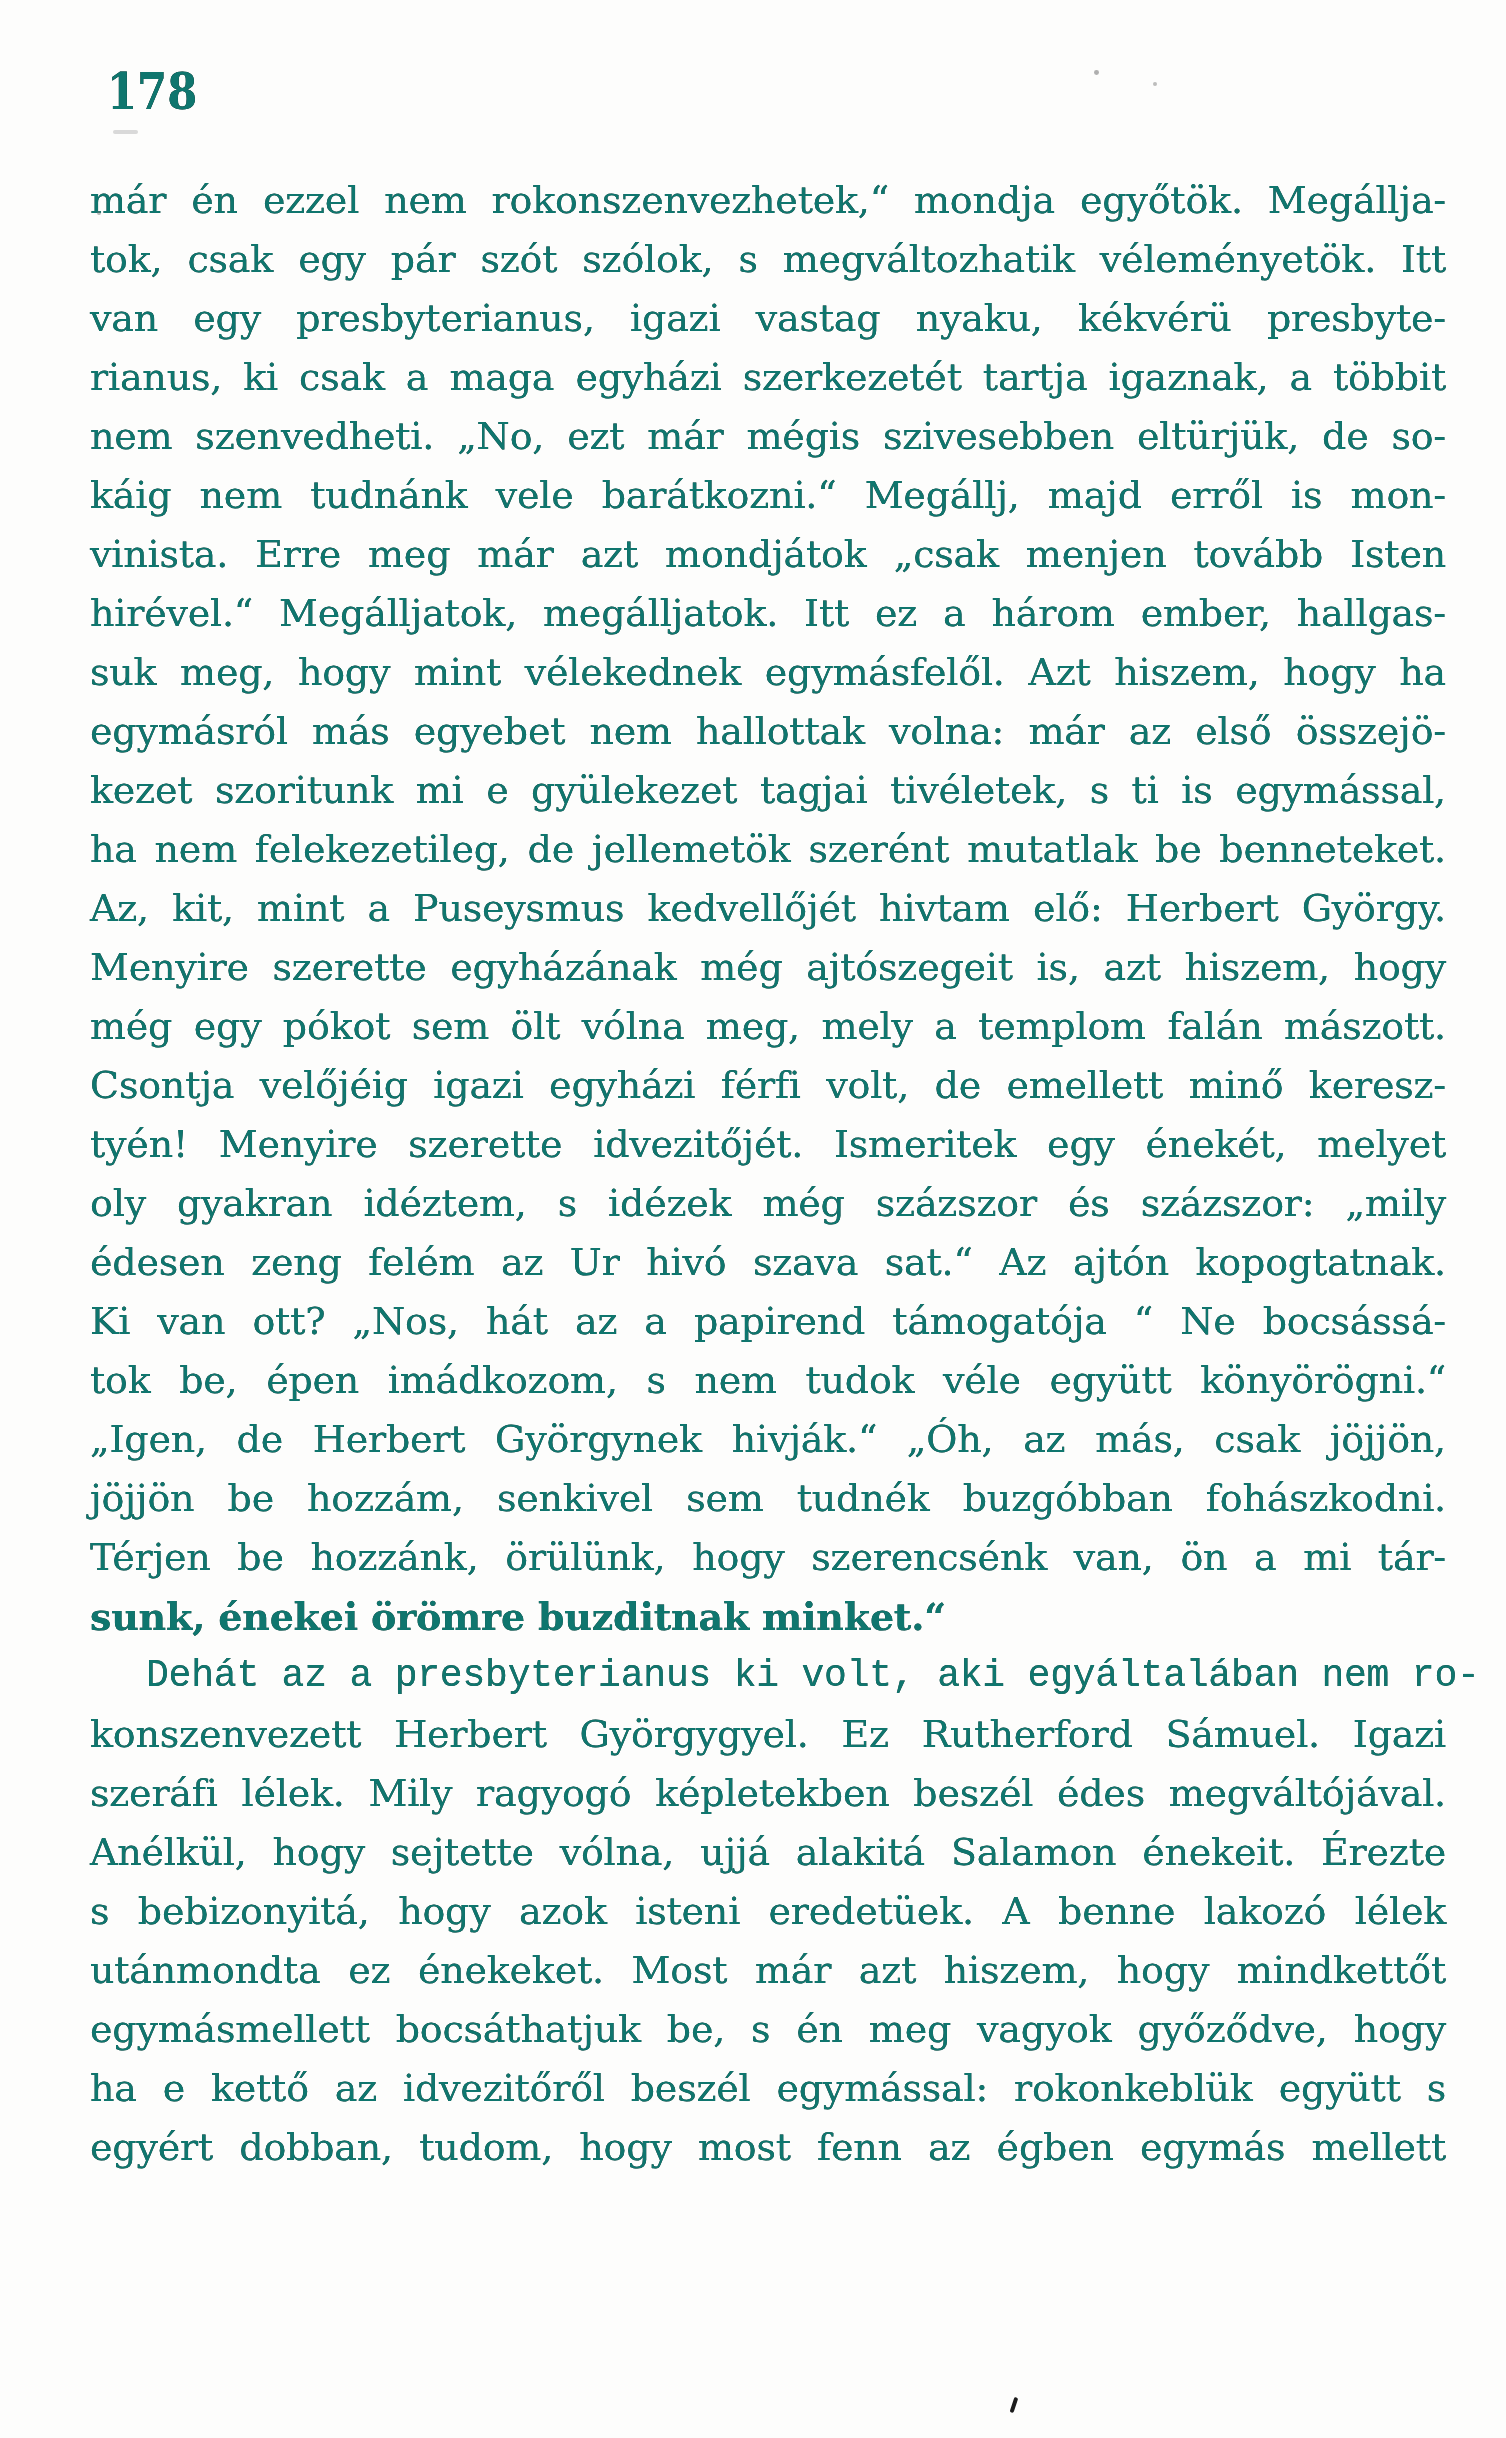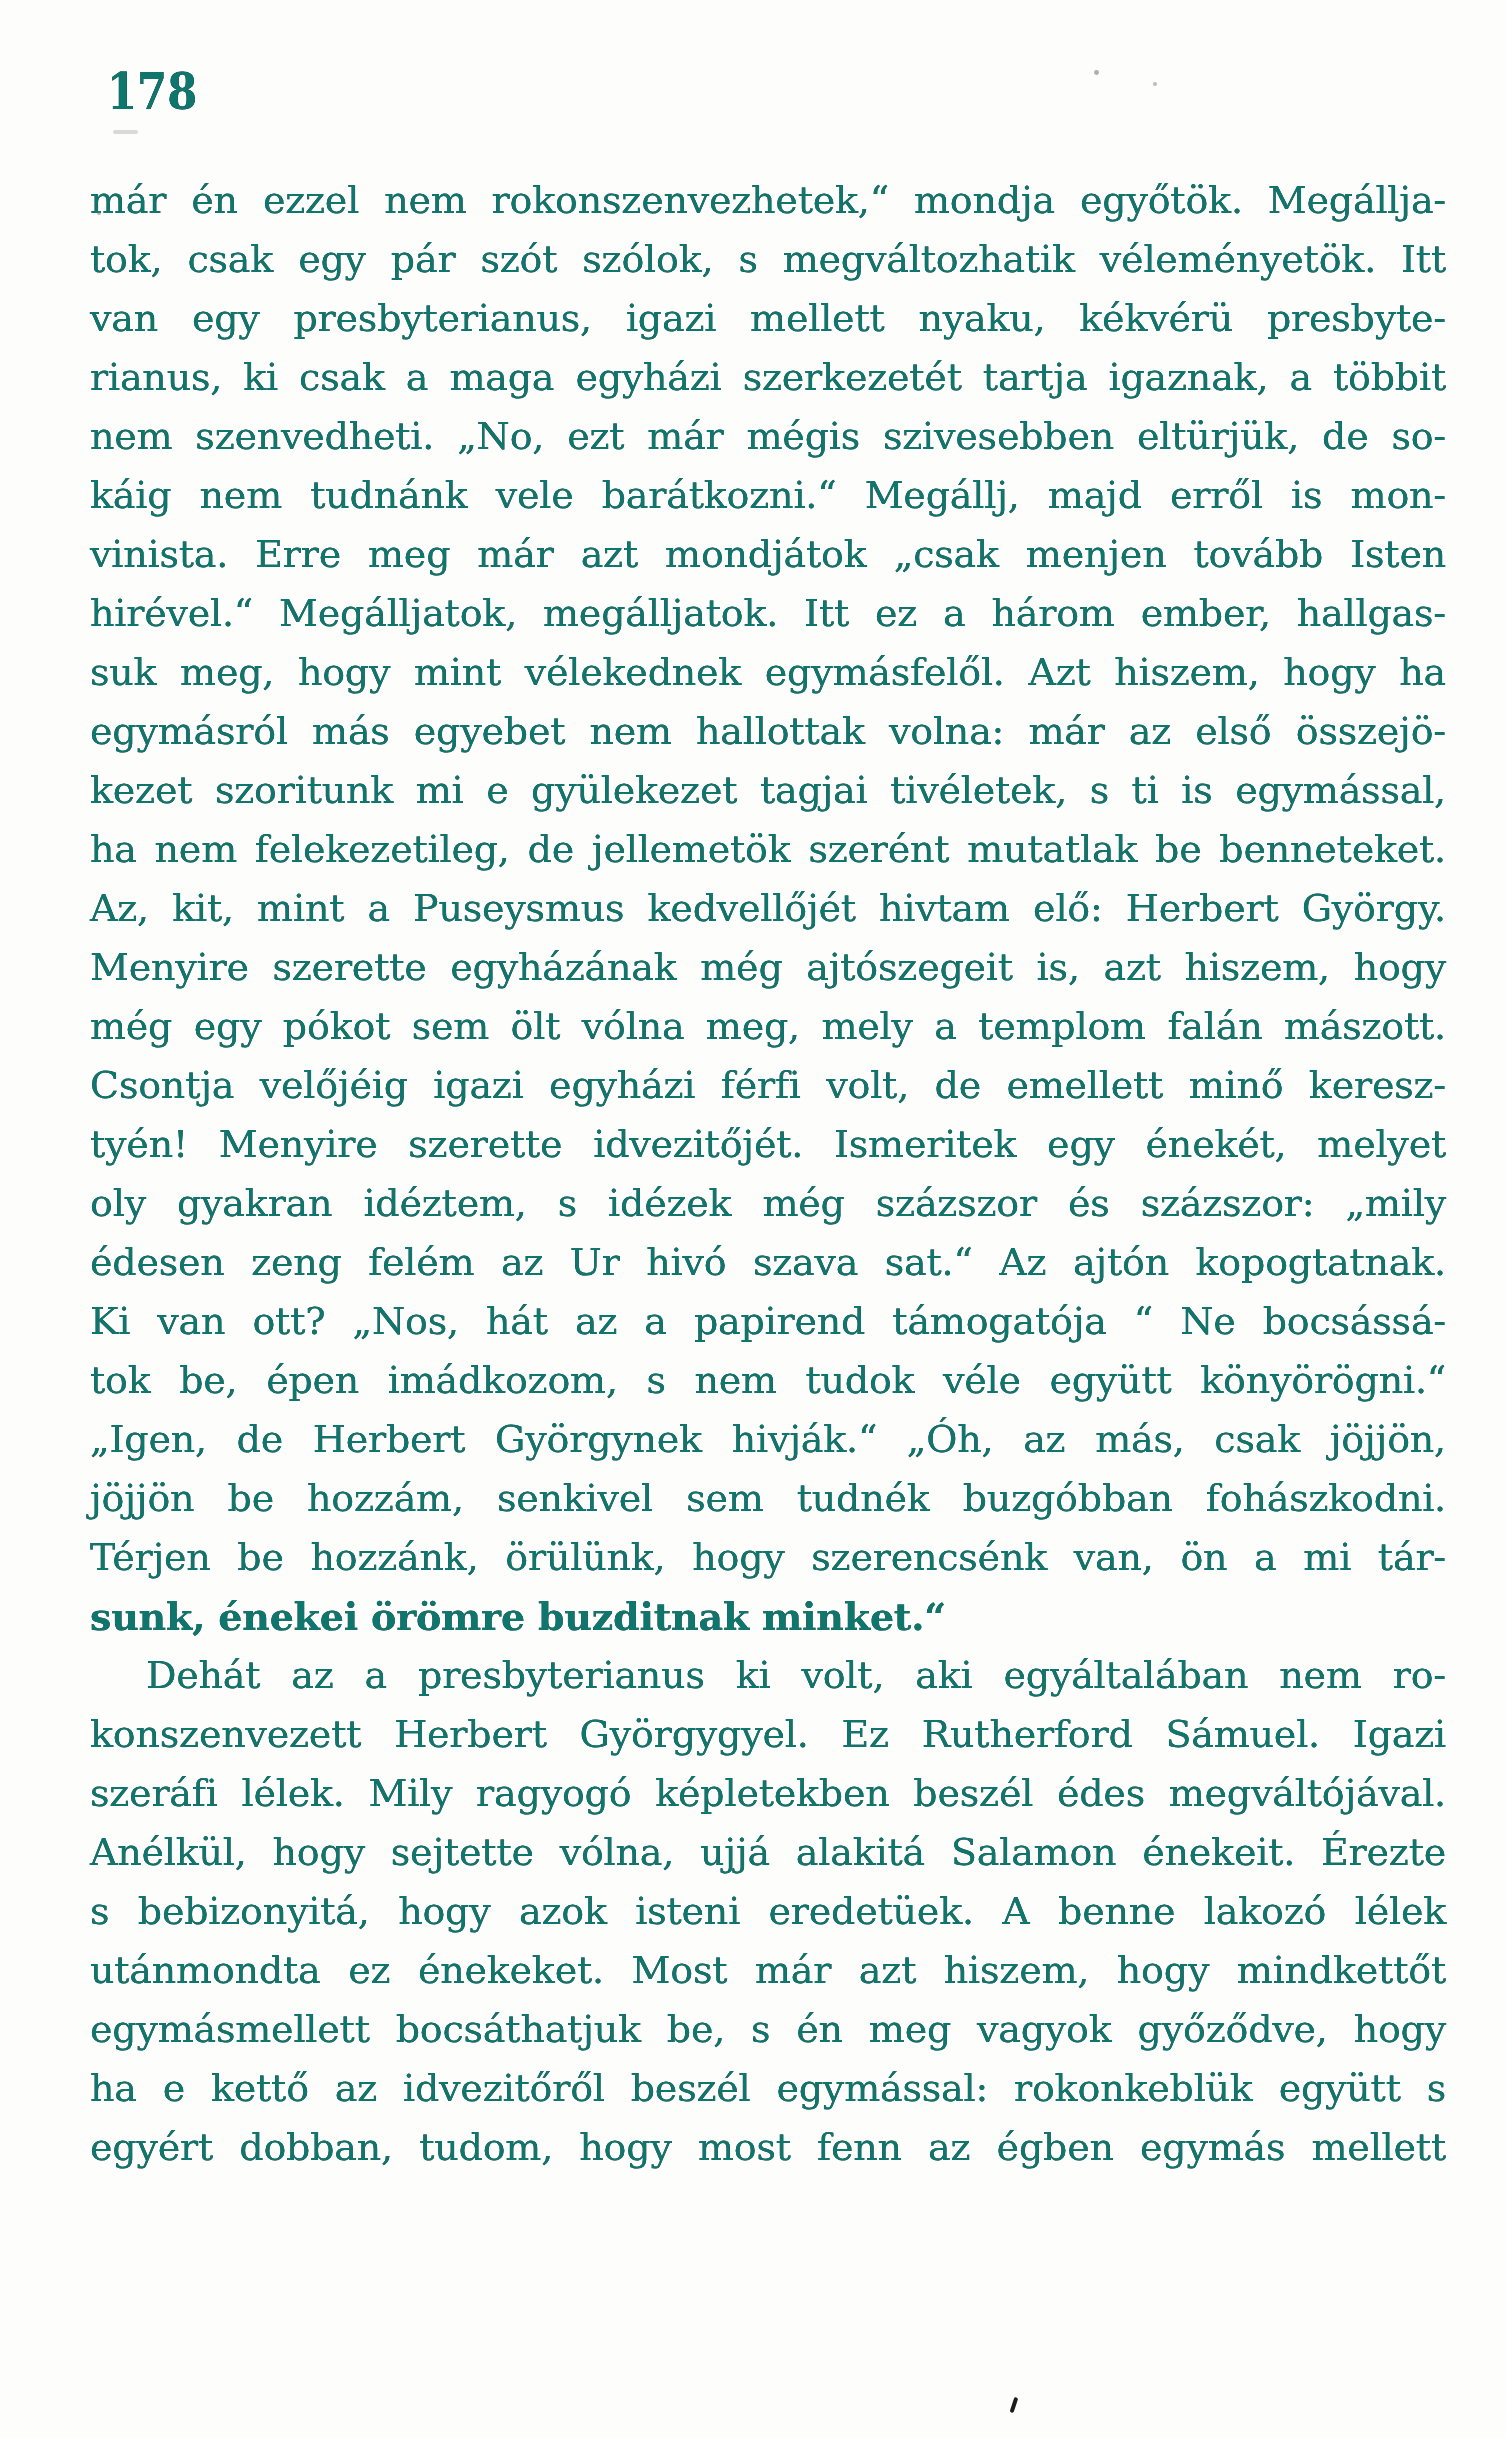--- a/index.html
+++ b/index.html
@@ -44,20 +44,21 @@
     text-align-last: justify;
     -moz-text-align-last: justify;
     text-shadow: 0 0 0.6px rgba(10,10,10,0.85);
   }
   .line.flush-left {
     text-align-last: left;
     font-weight: bold;
   }
   .line.indent {
     text-indent: 56px;
+    font-family: Liberation Mono, monospace;
   }
   
   .speck {
     position: absolute;
     background: #6f6f6f;
     border-radius: 50%;
   }
   .speck.a { left: 1094px; top: 70px;  width: 4.9px; height: 4.9px; opacity: .55; }
   .speck.b { left: 1153px; top: 82px;  width: 3.9px; height: 3.9px; opacity: .45; }
   .speck.c { left: 97px;  top: 211px; width: 3.9px; height: 3.9px; opacity: .5;  }
@@ -75,21 +76,21 @@
 </style>
 </head>
 <body>
 
 <div class="page">
   <div class="page-number">178</div>
 
   <div class="text-block" id="text-block">
       <div class="line">már én ezzel nem rokonszenvezhetek,“ mondja egyőtök. Megállja-</div>
       <div class="line">tok, csak egy pár szót szólok, s megváltozhatik véleményetök. Itt</div>
-      <div class="line">van egy presbyterianus, igazi mellett nyaku, kékvérü presbyte-</div>
+      <div class="line">van egy presbyterianus, igazi vastag nyaku, kékvérü presbyte-</div>
       <div class="line">rianus, ki csak a maga egyházi szerkezetét tartja igaznak, a többit</div>
       <div class="line">nem szenvedheti. „No, ezt már mégis szivesebben eltürjük, de so-</div>
       <div class="line">káig nem tudnánk vele barátkozni.“ Megállj, majd erről is mon-</div>
       <div class="line">vinista. Erre meg már azt mondjátok „csak menjen tovább Isten</div>
       <div class="line">hirével.“ Megálljatok, megálljatok. Itt ez a három ember, hallgas-</div>
       <div class="line">suk meg, hogy mint vélekednek egymásfelől. Azt hiszem, hogy ha</div>
       <div class="line">egymásról más egyebet nem hallottak volna: már az első összejö-</div>
       <div class="line">kezet szoritunk mi e gyülekezet tagjai tivéletek, s ti is egymással,</div>
       <div class="line">ha nem felekezetileg, de jellemetök szerént mutatlak be benneteket.</div>
       <div class="line">Az, kit, mint a Puseysmus kedvellőjét hivtam elő: Herbert György.</div>

